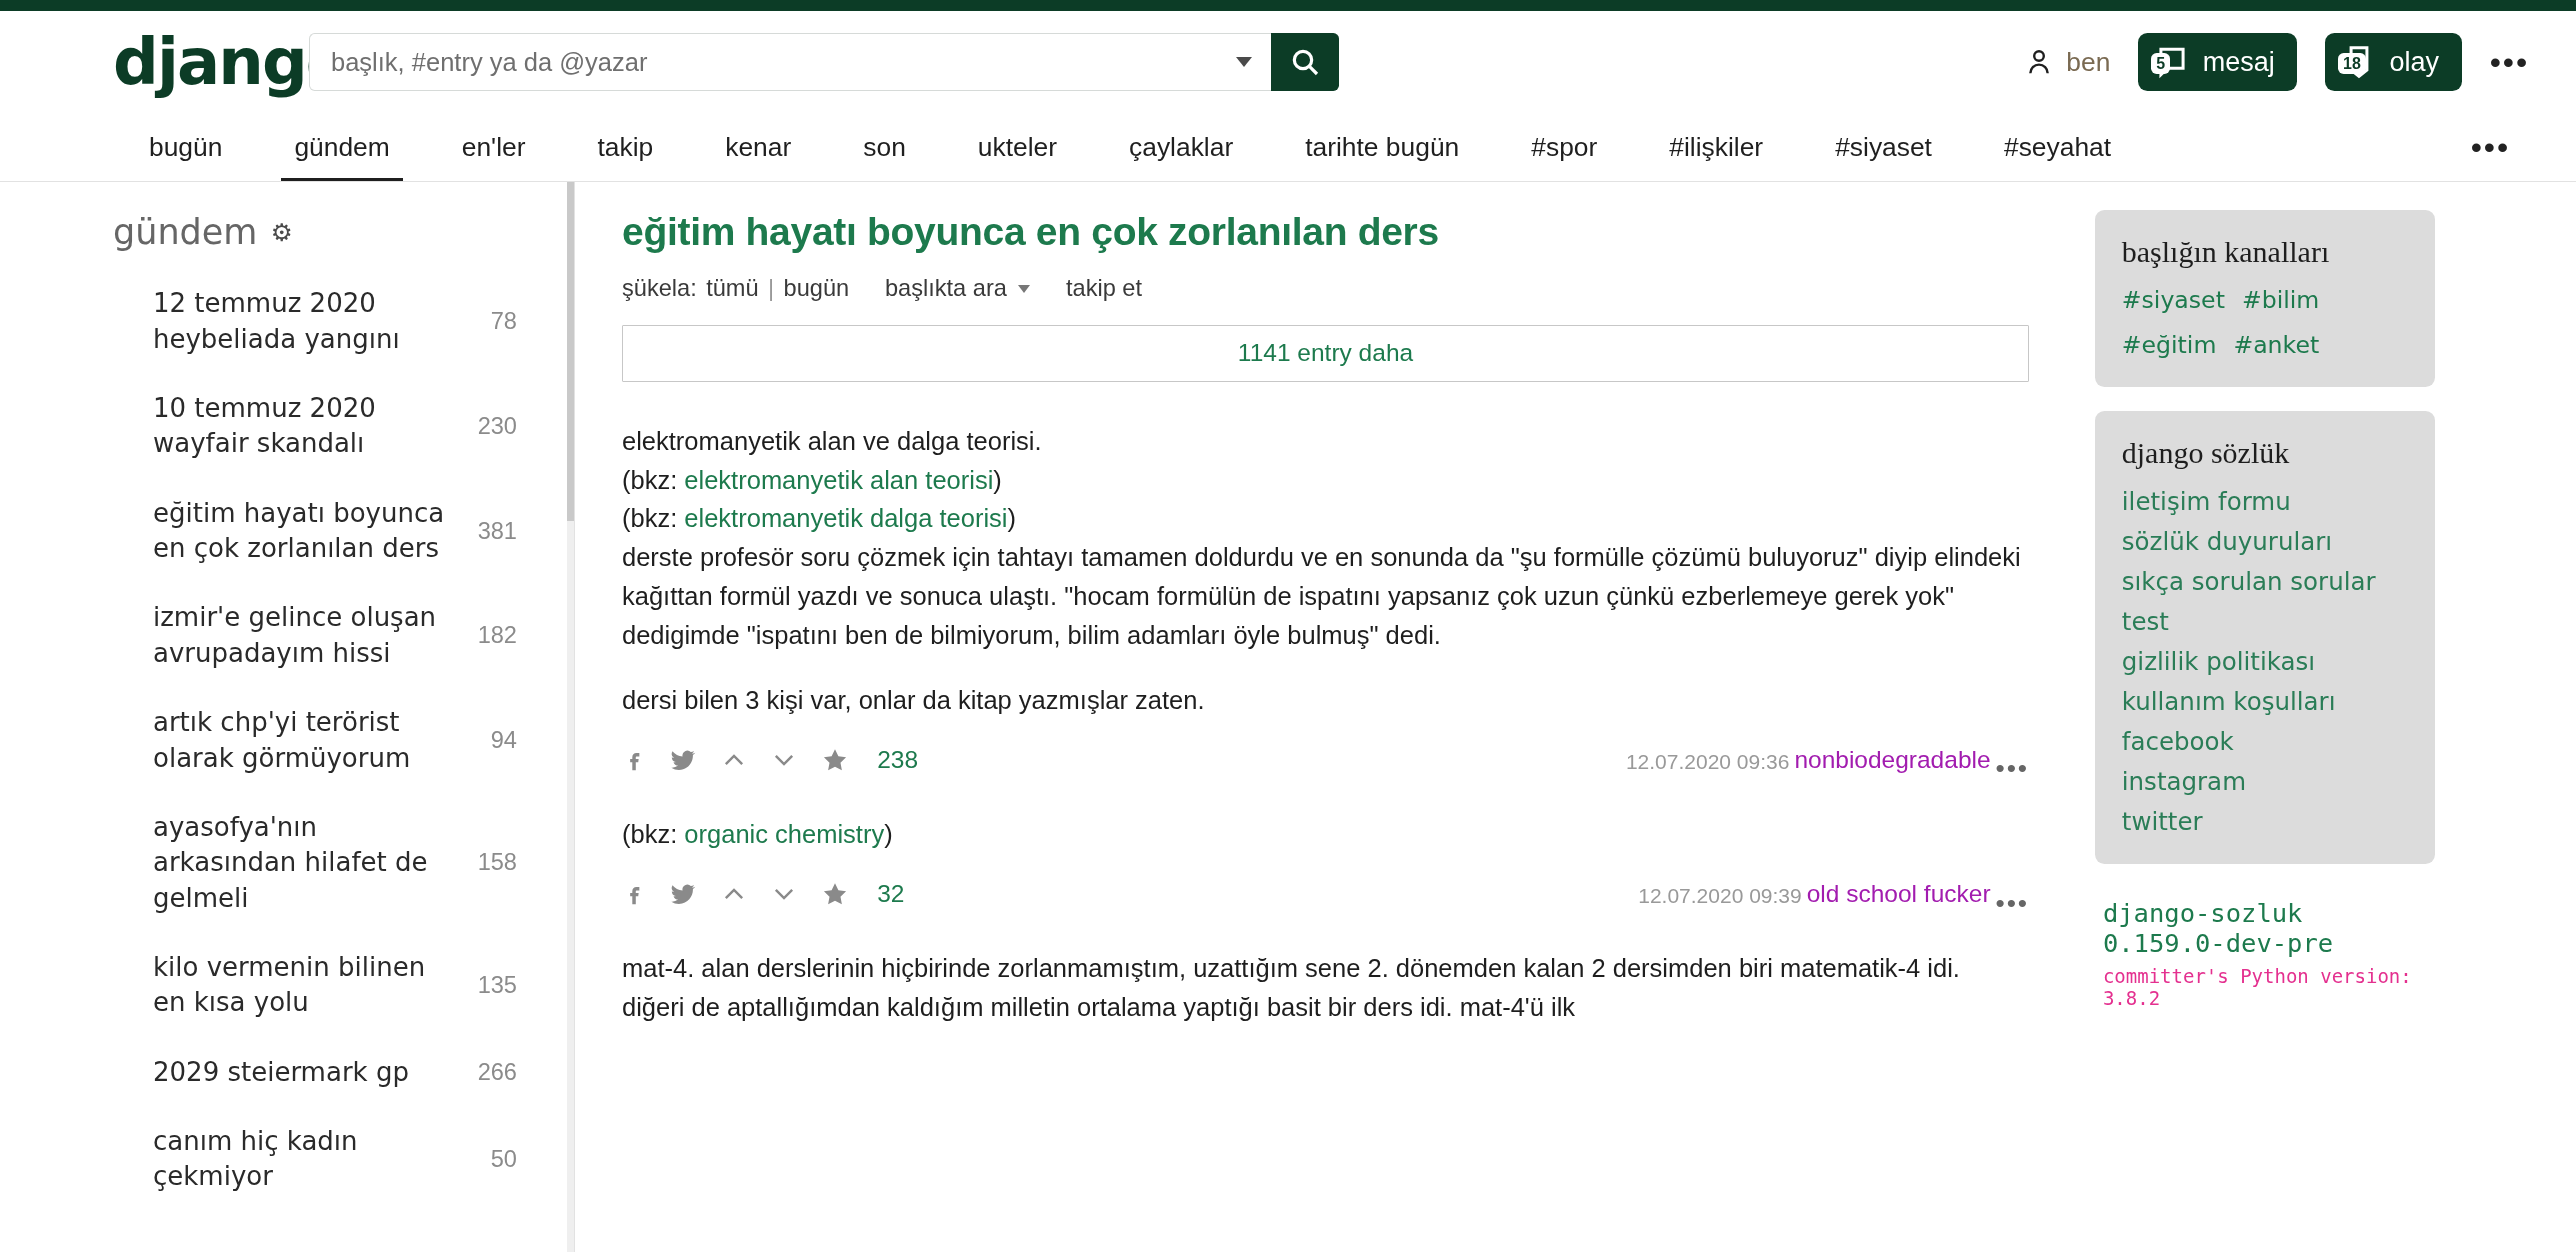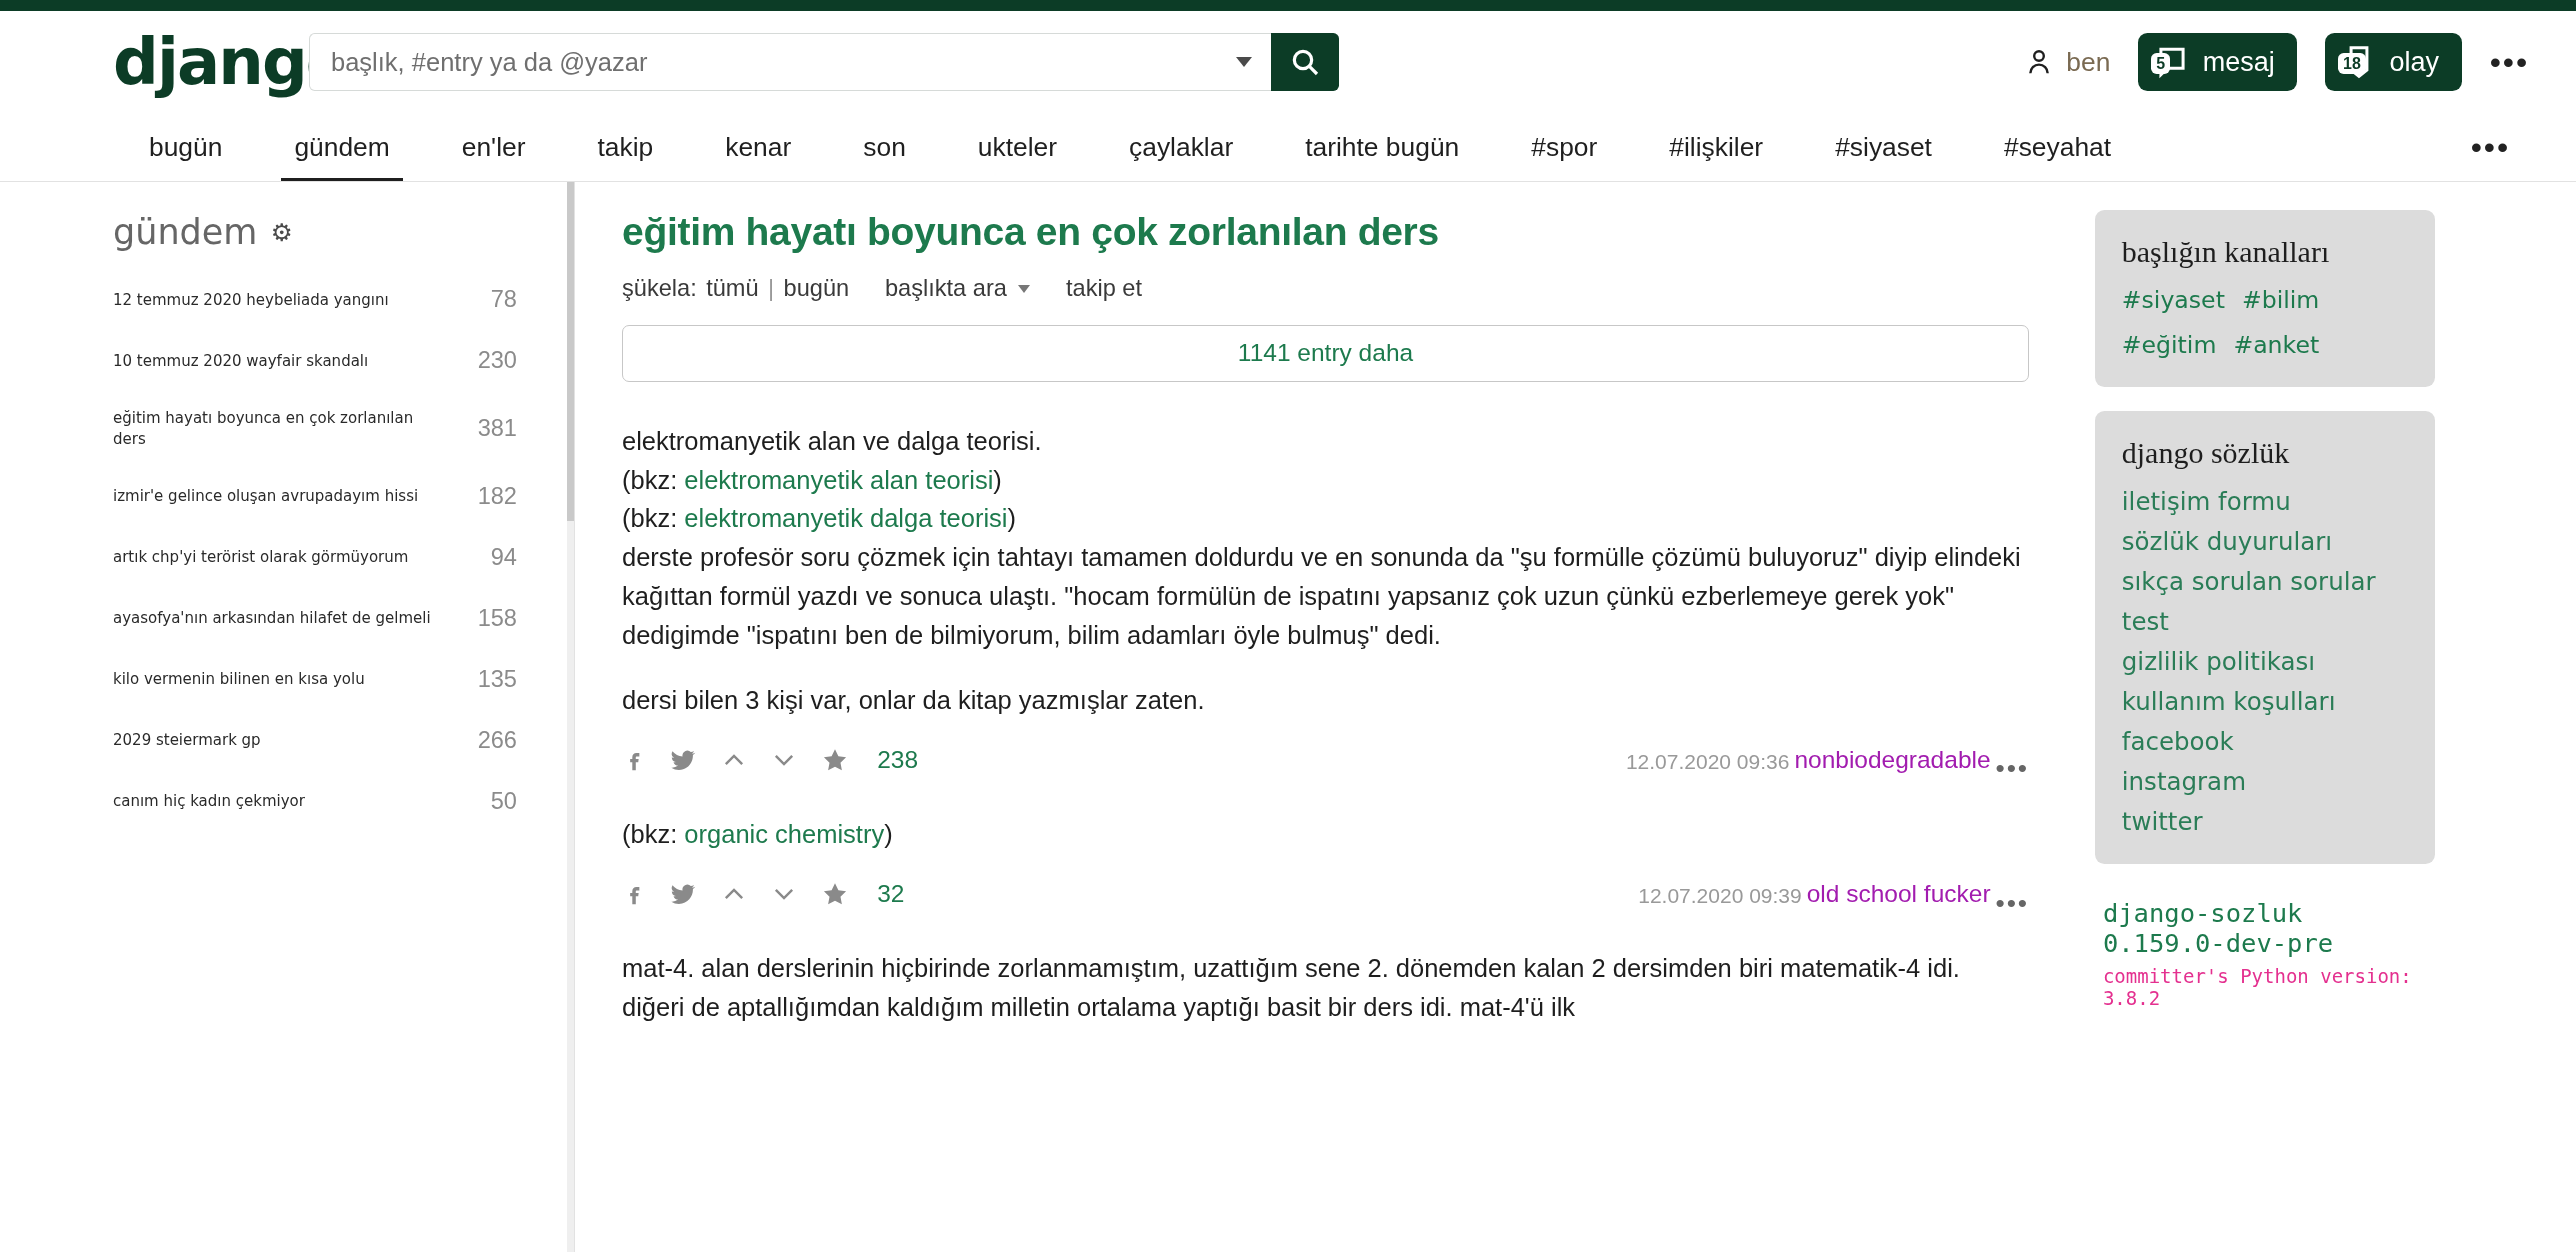--- a/index.html
+++ b/index.html
@@ -179,25 +179,26 @@
   .gear { color: #4b4b4b; font-size: 24.5px; }
   .topic-row {
     display: flex;
     align-items: center;
     justify-content: space-between;
     gap: 17px;
     margin-bottom: 34px;
     cursor: pointer;
   }
   .topic-title {
-    font-size: 15px;
+    font-size: 26px;
     color: #2a2a2a;
     line-height: 1.36;
     font-family: "DejaVu Sans", sans-serif;
     max-width: 330px;
+    margin-left: 40px;
   }
   .topic-count {
     font-size: 23.6px;
     color: #8b8b8b;
     font-family: Liberation Sans, sans-serif;
     flex-shrink: 0;
   }
   .left-scrollbar {
     position: absolute;
     right: 0; top: 0;
@@ -238,21 +239,21 @@
   .sub-bar .gap { width: 17px; }
   .tiny-caret {
     width: 0; height: 0;
     border-left: 6.6px solid transparent;
     border-right: 6.6px solid transparent;
     border-top: 8.5px solid #777;
     margin-left: 1.9px;
   }
   .more-entries {
     border: 0.9px solid #c7c7c7;
-    border-radius: 7px;
+    border-radius: 1px;
     height: 57px;
     display: flex;
     align-items: center;
     justify-content: center;
     color: #1d7a4d;
     font-size: 24.5px;
     margin-bottom: 40px;
     cursor: pointer;
   }
   .entry-body {

